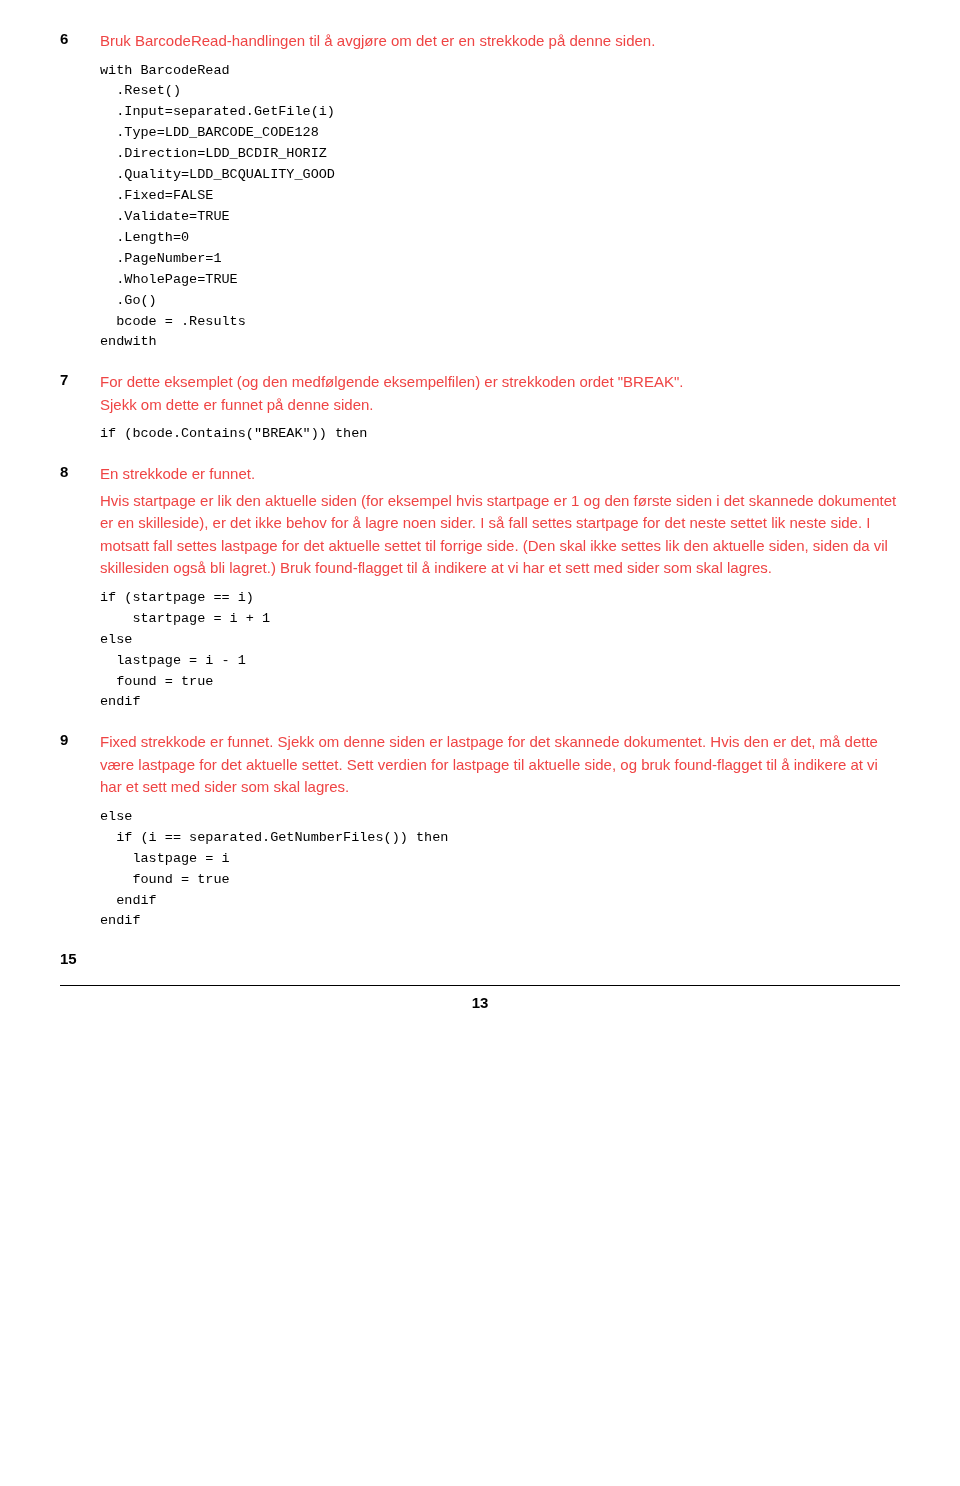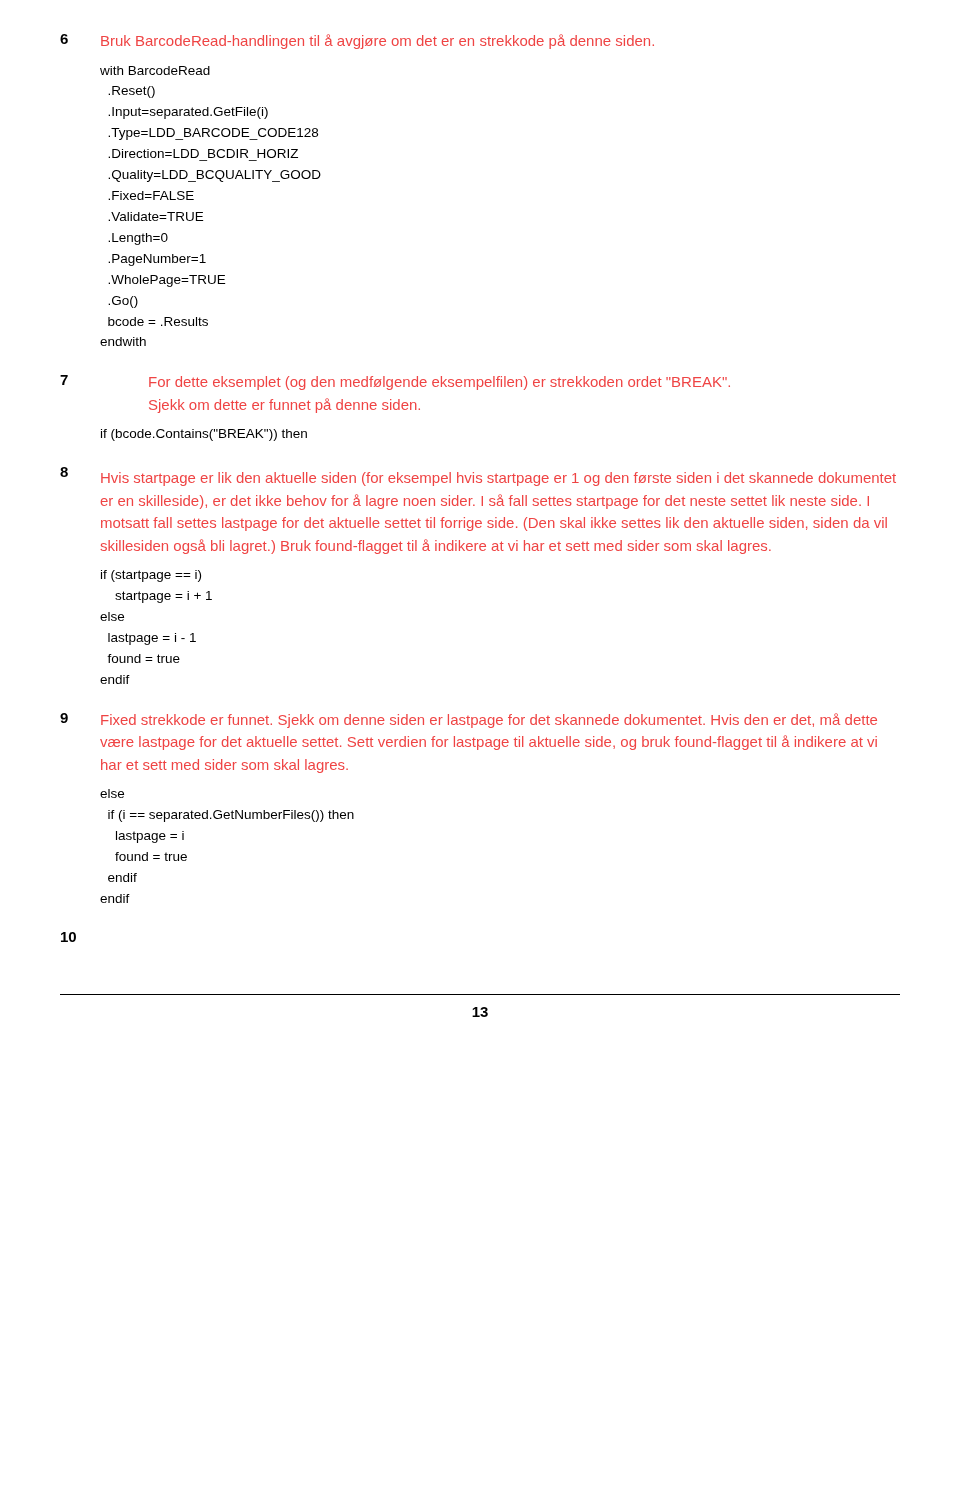--- a/index.html
+++ b/index.html
@@ -27,37 +27,37 @@
       margin-right: 10px;
       margin-top: 0px;
       flex-shrink: 0;
     }
 
     .section-content {
       flex: 1;
     }
 
     .code-block {
-      font-family: Liberation Sans, sans-serif;
+      font-family: Liberation Mono, monospace;
       font-size: 13.5px;
       color: #000000;
       margin: 8px 0 8px 0;
       line-height: 1.55;
       white-space: pre;
     }
 
     .prose {
       font-size: 15px;
       line-height: 1.5;
       color: #ef4444;
     }
 
     .page-number-bar {
       text-align: center;
-      margin-top: 49px;
+      margin-top: 18px;
       font-size: 15px;
       font-weight: bold;
       border-top: 1px solid #000;
       padding-top: 8px;
     }
   </style>
 </head>
 <body>
 
 <div class="section">
@@ -77,29 +77,30 @@
   .WholePage=TRUE
   .Go()
   bcode = .Results
 endwith</div>
   </div>
 </div>
 
 <div class="section">
   <div class="section-number">7</div>
   <div class="section-content">
-    <div class="prose" style="white-space: pre-line; margin-left: 48px;">For dette eksemplet (og den medfølgende eksempelfilen) er strekkoden ordet "BREAK".
+    <div class="prose" style="white-space: pre-line;">For dette eksemplet (og den medfølgende eksempelfilen) er strekkoden ordet "BREAK".
 Sjekk om dette er funnet på denne siden.</div>
     <div class="code-block">if (bcode.Contains("BREAK")) then</div>
   </div>
 </div>
 
 <div class="section">
   <div class="section-number">8</div>
   <div class="section-content">
+    <div class="prose">En strekkode er funnet.</div>
     <div class="prose" style="margin-top: 4px;">Hvis startpage er lik den aktuelle siden (for eksempel hvis startpage er 1 og den første siden i det skannede dokumentet er en skilleside), er det ikke behov for å lagre noen sider. I så fall settes startpage for det neste settet lik neste side. I motsatt fall settes lastpage for det aktuelle settet til forrige side. (Den skal ikke settes lik den aktuelle siden, siden da vil skillesiden også bli lagret.) Bruk found-flagget til å indikere at vi har et sett med sider som skal lagres.</div>
     <div class="code-block">if (startpage == i)
     startpage = i + 1
 else
   lastpage = i - 1
   found = true
 endif</div>
   </div>
 </div>
 
@@ -110,20 +111,20 @@
     <div class="code-block">else
   if (i == separated.GetNumberFiles()) then
     lastpage = i
     found = true
   endif
 endif</div>
   </div>
 </div>
 
 <div class="section">
-  <div class="section-number">10</div>
+  <div class="section-number">15</div>
   <div class="section-content">
   </div>
 </div>
 
 <div class="page-number-bar">
   <span>13</span>
 </div>
 
 </body></html>

